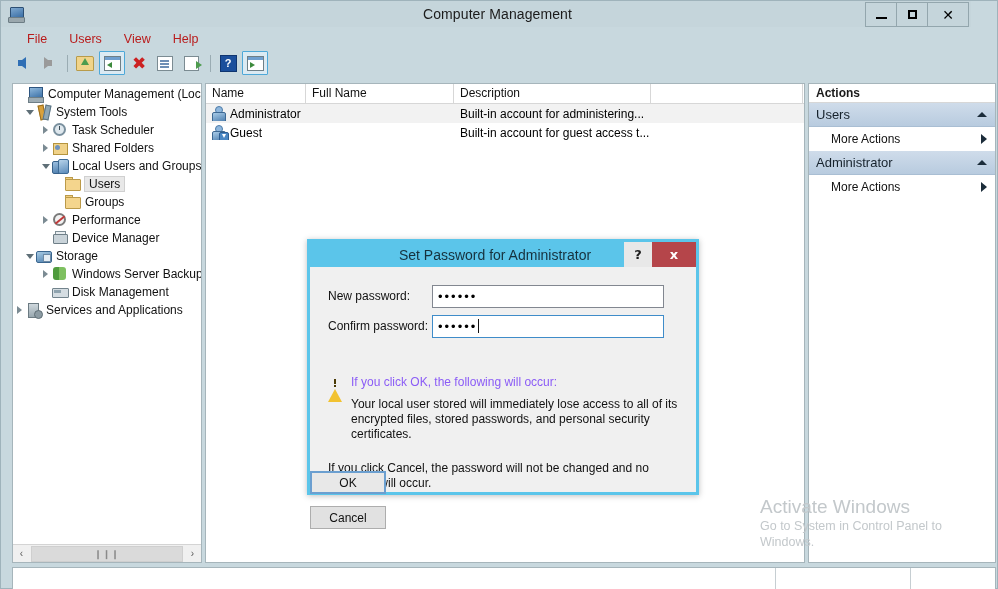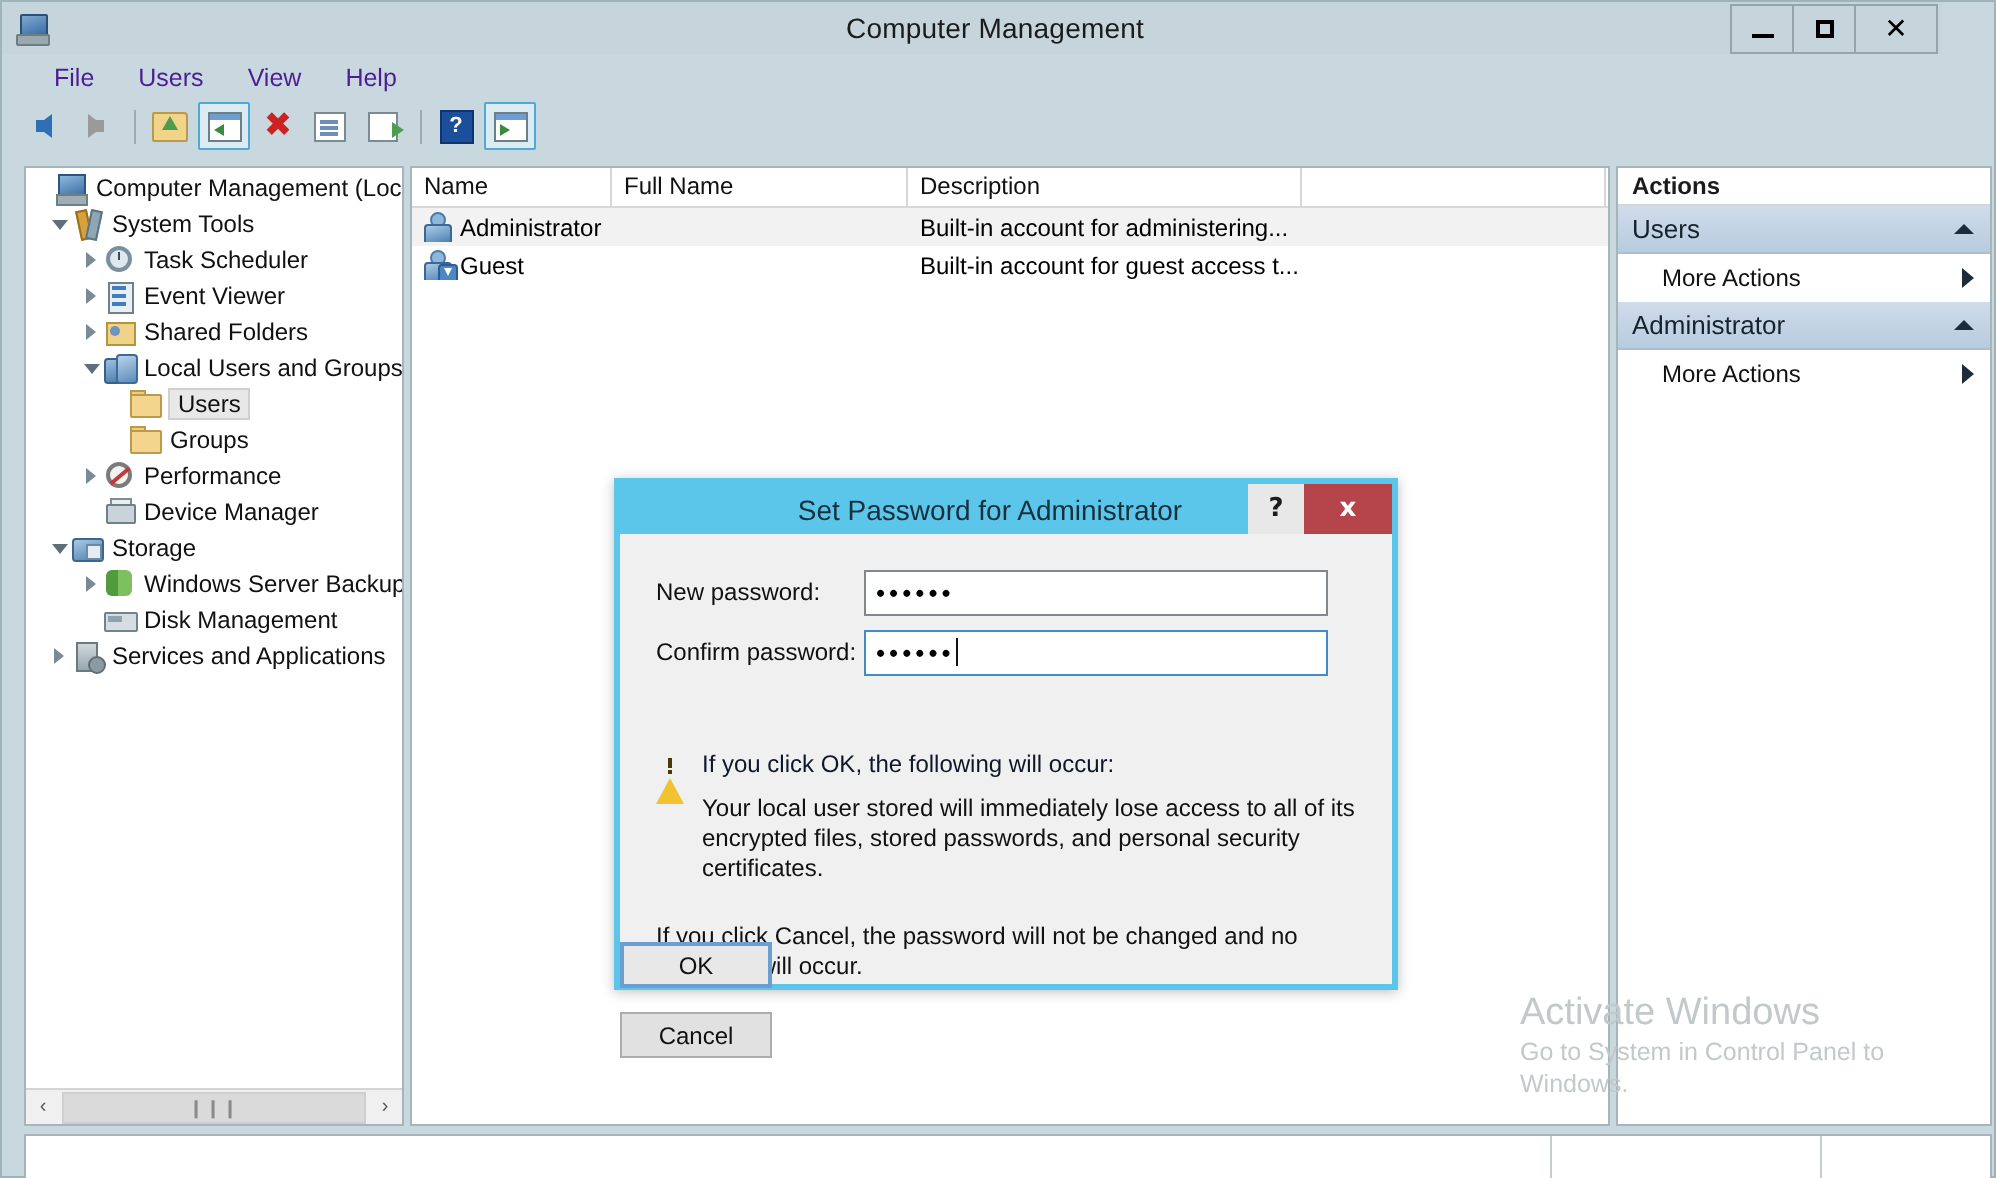--- a/index.html
+++ b/index.html
@@ -109,21 +109,21 @@
     height: 22px;
     background: #c8d8de;
     display: flex;
     align-items: center;
     padding-left: 14px;
     box-sizing: border-box;
   }
   .menu-item {
     padding: 2px 11px;
     font-size: 12.5px;
-    color: #4c1d95;
+    color: #b91c1c;
   }
 
   
   .toolbar {
     position: absolute;
     left: 1px; top: 49px;
     width: 994px;
     height: 26px;
     background: #c8d8de;
     display: flex;
@@ -632,21 +632,21 @@
   }
   .warn-block {
     position: absolute;
     left: 18px; top: 107px;
     width: 355px;
   }
   .warn-line1 {
     display: flex;
     align-items: flex-end;
     font-size: 12px;
-    color: #0f172a;
+    color: #8b5cf6;
   }
   .warn-icon {
     width: 15px; height: 14px;
     margin-right: 8px;
     flex: none;
     position: relative;
     margin-top: 1px;
   }
   .warn-icon .tri {
     width: 0; height: 0;
@@ -799,28 +799,20 @@
 
         <div class="tnode" style="padding-left:26px">
           <span class="twisty tw-closed"></span>
           <span class="ticon i-clock">
               <i class="a"></i>
               <i class="b"></i>
             </span>
           <span class="tlabel">Task Scheduler</span>
         </div>
 
-        <div class="tnode" style="padding-left:26px">
-          <span class="twisty tw-closed"></span>
-          <span class="ticon i-event">
-              <i class="a"></i>
-              <i class="b"></i>
-            </span>
-          <span class="tlabel">Event Viewer</span>
-        </div>
 
         <div class="tnode" style="padding-left:26px">
           <span class="twisty tw-closed"></span>
           <span class="ticon i-shared">
               <i class="a"></i>
               <i class="b"></i>
             </span>
           <span class="tlabel">Shared Folders</span>
         </div>
 
@@ -885,21 +877,21 @@
         </div>
 
         <div class="tnode" style="padding-left:39px">
           <span class="ticon i-disk">
               <i class="a"></i>
               <i class="b"></i>
             </span>
           <span class="tlabel">Disk Management</span>
         </div>
 
-        <div class="tnode" style="padding-left:10px">
+        <div class="tnode" style="">
           <span class="twisty tw-closed"></span>
           <span class="ticon i-services">
               <i class="a"></i>
               <i class="b"></i>
             </span>
           <span class="tlabel">Services and Applications</span>
         </div>
 
       </div>
 

